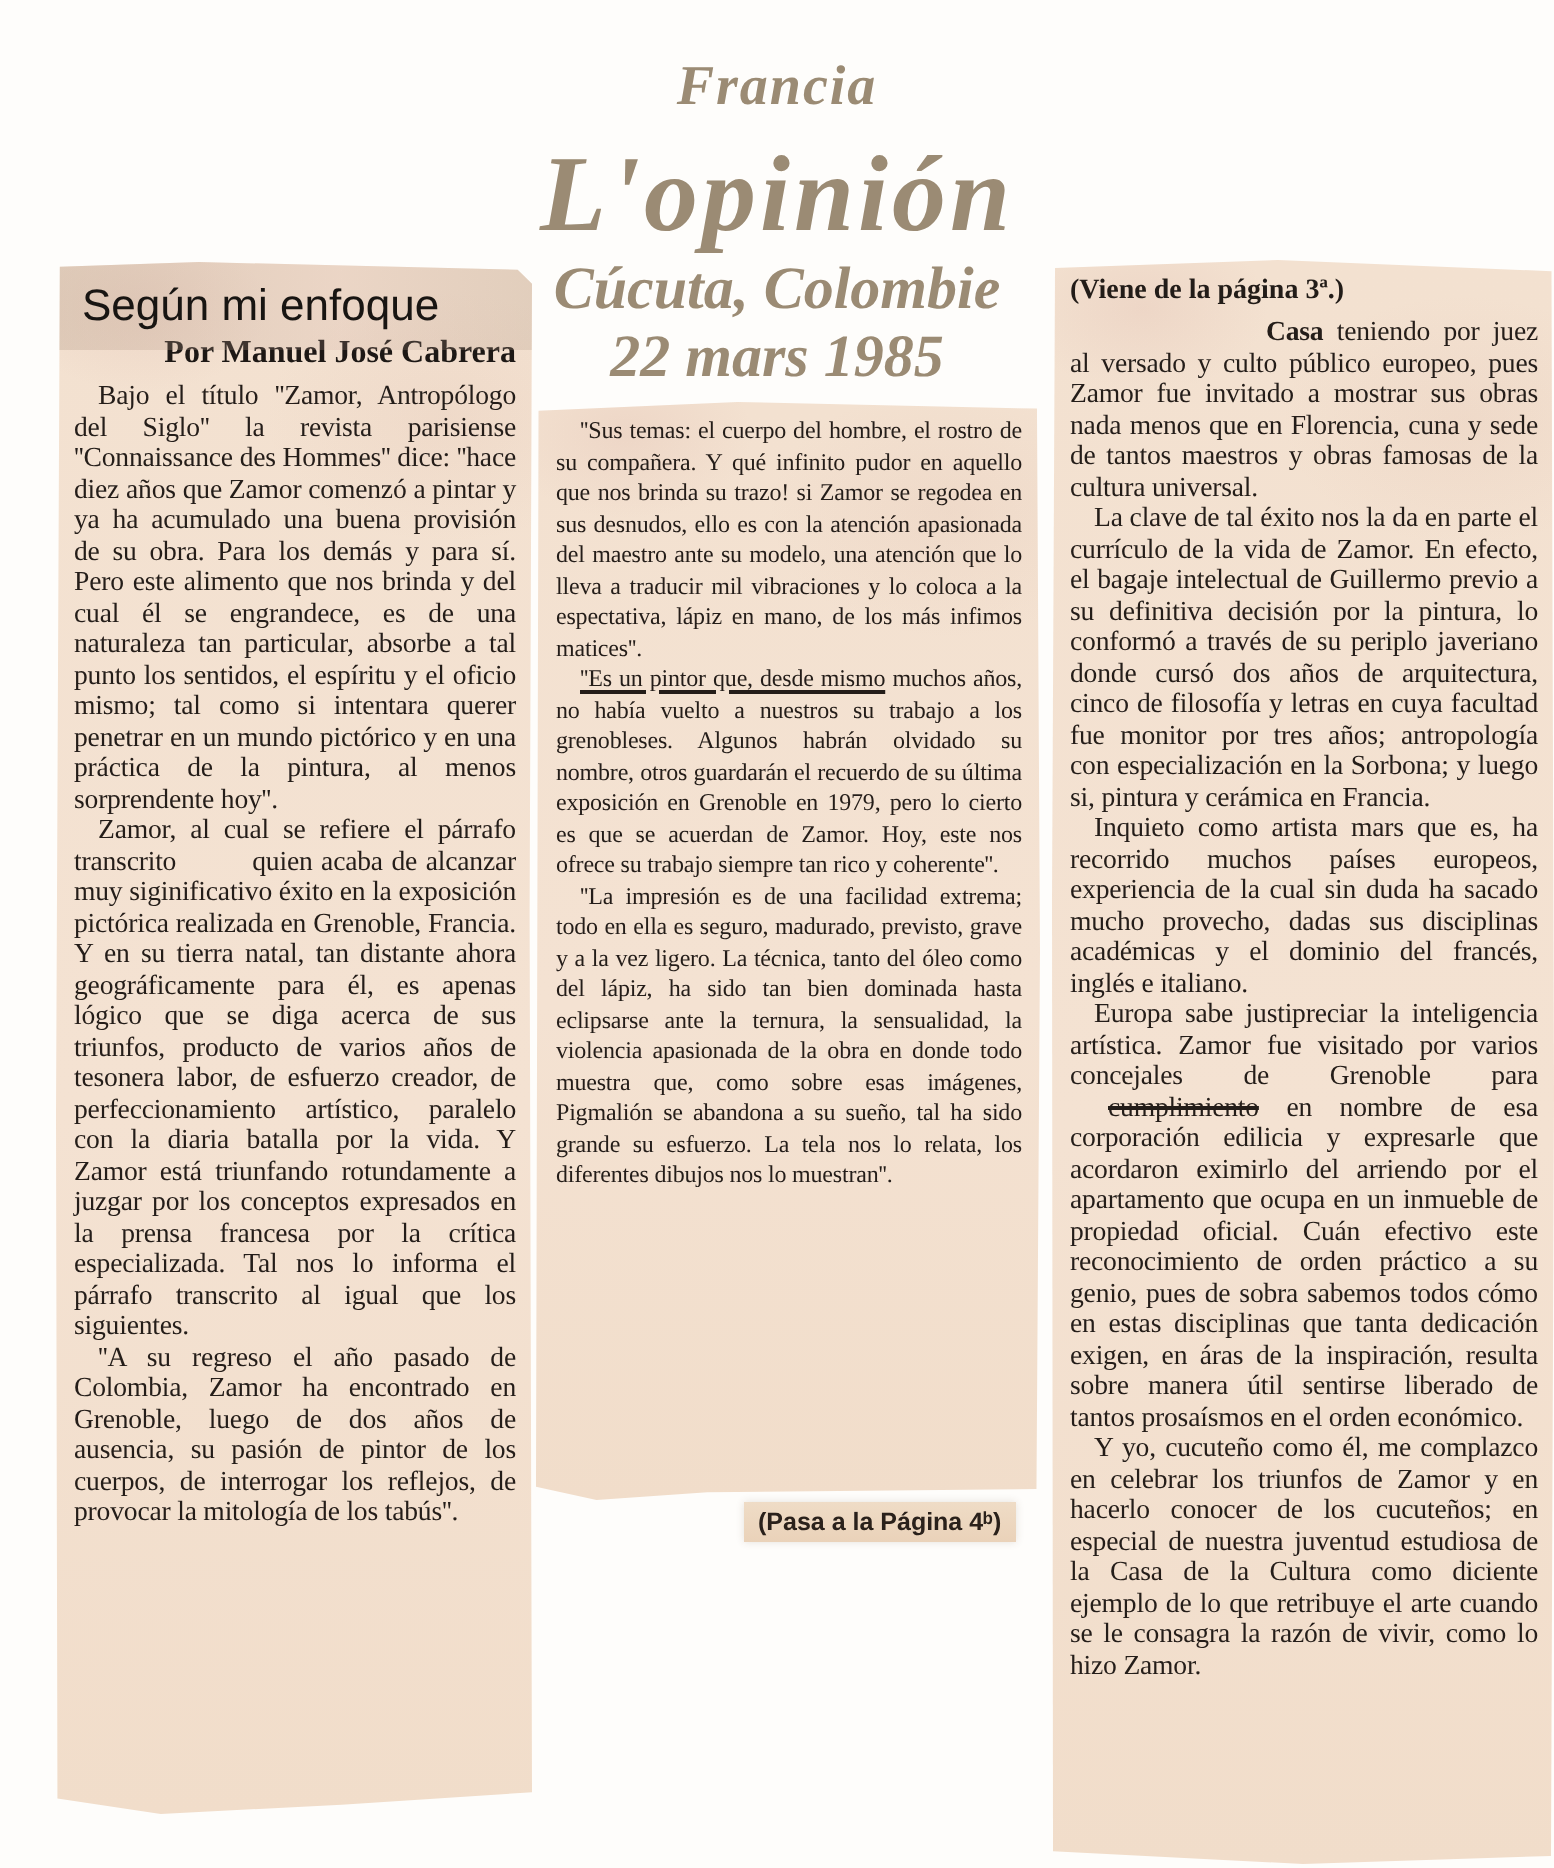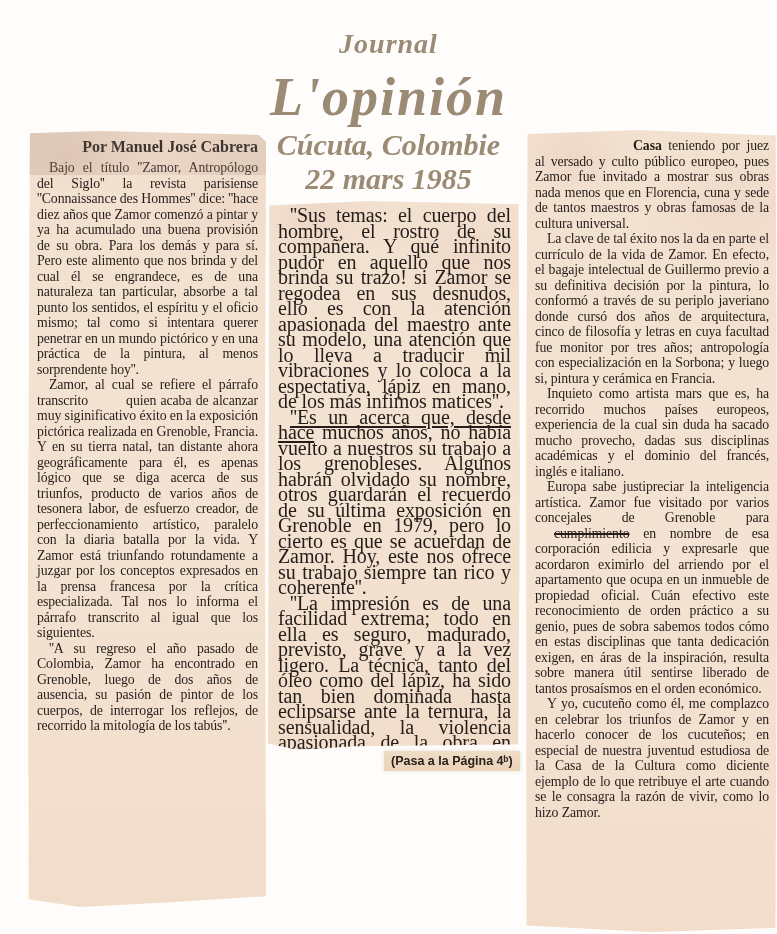--- a/index.html
+++ b/index.html
@@ -98,85 +98,87 @@
     font-weight:bold;
     text-align:right;
     margin:2px 0 4px 0;
     color:#1d1815;
   }
   .bodytext{
     font-size:13.8px;
     line-height:15.5px;
     letter-spacing:-0.1px;
   }
-  .clip-mid .bodytext{font-size:20px;line-height:15.5px;}
+  .clip-mid .bodytext{font-size:12px;line-height:15.5px;}
   .inline-gap{display:inline-block;width:38px;}
   .deep-indent{text-indent:98px !important;}
   .lead-bold{font-weight:bold;}
   .underlined{
     text-decoration:underline;
     text-decoration-thickness:1.5px;
     text-underline-offset:2px;
   }
   .struck{
     text-decoration:line-through;
     text-decoration-thickness:2px;
     margin-left:19px;
   }
   .cont-from{
     font-size:14px;
     font-weight:bold;
     margin:0 0 4px 0;
     color:#221c18;
   }
   .jump-badge{
-    position:absolute;left:384px;top:751px;
+    position:absolute;left:372px;top:751px;
     background:linear-gradient(180deg,#efdcc6,#ead2b9);
     font-family:"Liberation Sans", sans-serif;
     font-weight:bold;
     font-size:12.5px;
     color:#2a211b;
     padding:3px 7px 3px 7px;
     box-shadow:0 0 4px rgba(90,60,40,0.15);
     white-space:nowrap;
     text-align:center;
   }
 </style>
 </head>
 <body>
 
 <div class="page">
 
   <header class="masthead">
-    <div class="journal">Journal</div>
+    <div class="journal">Francia</div>
     <div class="title">L'opinión</div>
     <div class="place">Cúcuta, Colombie</div>
     <div class="date">22 mars 1985</div>
   </header>
 
   <article class="clip clip-left">
+    <div class="kicker">Según mi enfoque</div>
     <div class="byline">Por Manuel José Cabrera</div>
     <div class="bodytext">
       <p>Bajo el título ''Zamor, Antropólogo del Siglo'' la revista parisiense ''Connaissance des Hommes'' dice: ''hace diez años que Zamor comenzó a pintar y ya ha acumulado una buena provisión de su obra. Para los demás y para sí. Pero este alimento que nos brinda y del cual él se engrandece, es de una naturaleza tan particular, absorbe a tal punto los sentidos, el espíritu y el oficio mismo; tal como si intentara querer penetrar en un mundo pictórico y en una práctica de la pintura, al menos sorprendente hoy''.</p>
       <p><span>Zamor, al cual se refiere el párrafo transcrito</span><span class="inline-gap"></span><span>quien acaba de alcanzar muy siginificativo éxito en la exposición pictórica realizada en Grenoble, Francia. Y en su tierra natal, tan distante ahora geográficamente para él, es apenas lógico que se diga acerca de sus triunfos, producto de varios años de tesonera labor, de esfuerzo creador, de perfeccionamiento artístico, paralelo con la diaria batalla por la vida. Y Zamor está triunfando rotundamente a juzgar por los conceptos expresados en la prensa francesa por la crítica especializada. Tal nos lo informa el párrafo transcrito al igual que los siguientes.</span></p>
-      <p>''A su regreso el año pasado de Colombia, Zamor ha encontrado en Grenoble, luego de dos años de ausencia, su pasión de pintor de los cuerpos, de interrogar los reflejos, de recorrido la mitología de los tabús''.</p>
+      <p>''A su regreso el año pasado de Colombia, Zamor ha encontrado en Grenoble, luego de dos años de ausencia, su pasión de pintor de los cuerpos, de interrogar los reflejos, de provocar la mitología de los tabús''.</p>
     </div>
   </article>
 
   <article class="clip clip-mid">
     <div class="bodytext">
       <p>''Sus temas: el cuerpo del hombre, el rostro de su compañera. Y qué infinito pudor en aquello que nos brinda su trazo! si Zamor se regodea en sus desnudos, ello es con la atención apasionada del maestro ante su modelo, una atención que lo lleva a traducir mil vibraciones y lo coloca a la espectativa, lápiz en mano, de los más infimos matices''.</p>
-      <p><span class="underlined">''Es un acerca que, desde hace</span><span> muchos años, no había vuelto a nuestros su trabajo a los grenobleses. Algunos habrán olvidado su nombre, otros guardarán el recuerdo de su última exposición en Grenoble en 1979, pero lo cierto es que se acuerdan de Zamor. Hoy, este nos ofrece su trabajo siempre tan rico y coherente''.</span></p>
+      <p><span class="underlined">''Es un pintor que, desde mismo</span><span> muchos años, no había vuelto a nuestros su trabajo a los grenobleses. Algunos habrán olvidado su nombre, otros guardarán el recuerdo de su última exposición en Grenoble en 1979, pero lo cierto es que se acuerdan de Zamor. Hoy, este nos ofrece su trabajo siempre tan rico y coherente''.</span></p>
       <p>''La impresión es de una facilidad extrema; todo en ella es seguro, madurado, previsto, grave y a la vez ligero. La técnica, tanto del óleo como del lápiz, ha sido tan bien dominada hasta eclipsarse ante la ternura, la sensualidad, la violencia apasionada de la obra en donde todo muestra que, como sobre esas imágenes, Pigmalión se abandona a su sueño, tal ha sido grande su esfuerzo. La tela nos lo relata, los diferentes dibujos nos lo muestran''.</p>
     </div>
   </article>
 
   <div class="jump-badge">(Pasa a la Página 4ᵇ)</div>
 
   <article class="clip clip-right">
+    <div class="cont-from">(Viene de la página 3ª.)</div>
     <div class="bodytext">
       <p class="deep-indent"><span class="lead-bold">Casa</span><span> teniendo por juez al versado y culto público europeo, pues Zamor fue invitado a mostrar sus obras nada menos que en Florencia, cuna y sede de tantos maestros y obras famosas de la cultura universal.</span></p>
       <p>La clave de tal éxito nos la da en parte el currículo de la vida de Zamor. En efecto, el bagaje intelectual de Guillermo previo a su definitiva decisión por la pintura, lo conformó a través de su periplo javeriano donde cursó dos años de arquitectura, cinco de filosofía y letras en cuya facultad fue monitor por tres años; antropología con especialización en la Sorbona; y luego si, pintura y cerámica en Francia.</p>
       <p>Inquieto como artista mars que es, ha recorrido muchos países europeos, experiencia de la cual sin duda ha sacado mucho provecho, dadas sus disciplinas académicas y el dominio del francés, inglés e italiano.</p>
       <p><span>Europa sabe justipreciar la inteligencia artística. Zamor fue visitado por varios concejales de Grenoble para </span><span class="struck">cumplimiento</span><span> en nombre de esa corporación edilicia y expresarle que acordaron eximirlo del arriendo por el apartamento que ocupa en un inmueble de propiedad oficial. Cuán efectivo este reconocimiento de orden práctico a su genio, pues de sobra sabemos todos cómo en estas disciplinas que tanta dedicación exigen, en áras de la inspiración, resulta sobre manera útil sentirse liberado de tantos prosaísmos en el orden económico.</span></p>
       <p>Y yo, cucuteño como él, me complazco en celebrar los triunfos de Zamor y en hacerlo conocer de los cucuteños; en especial de nuestra juventud estudiosa de la Casa de la Cultura como diciente ejemplo de lo que retribuye el arte cuando se le consagra la razón de vivir, como lo hizo Zamor.</p>
     </div>
   </article>
 
 </div>

